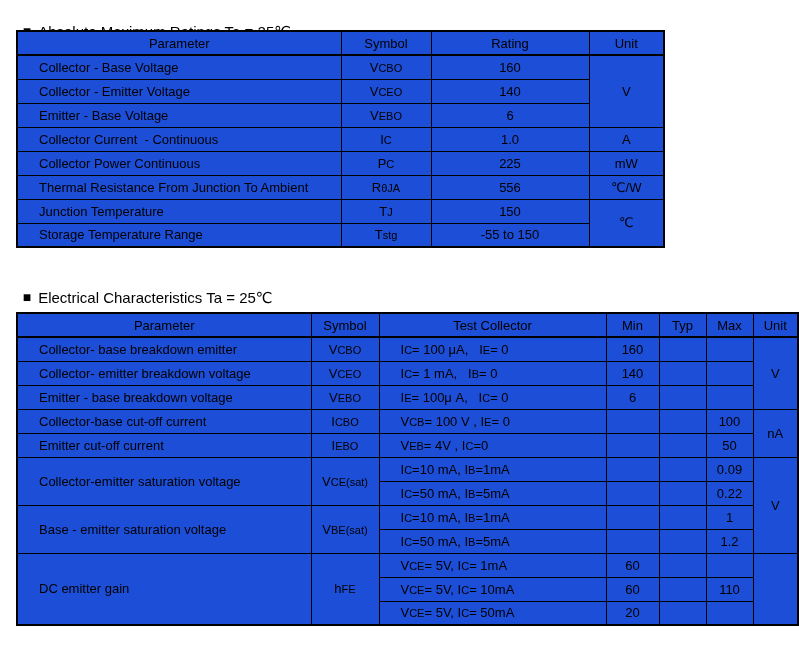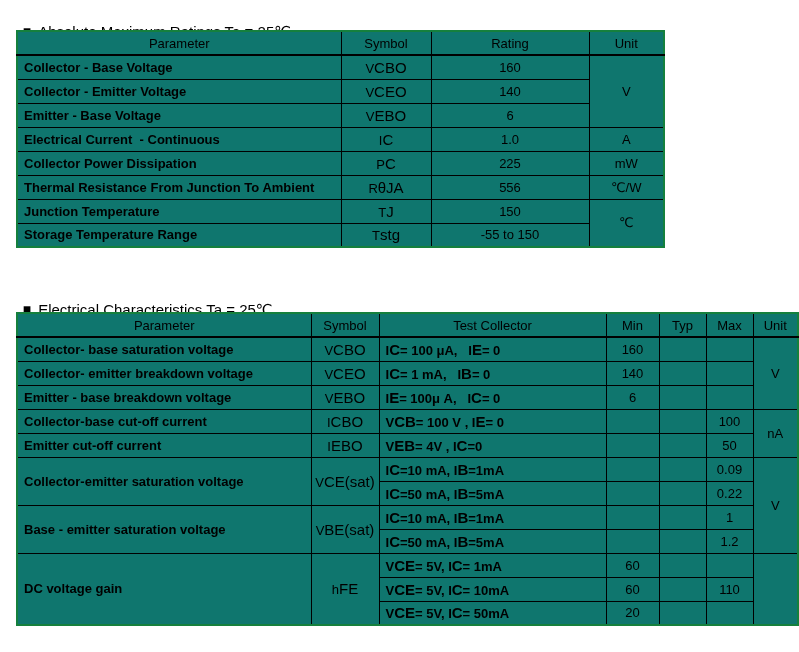--- a/index.html
+++ b/index.html
@@ -20,44 +20,44 @@
     color: #000000;
     white-space: pre;
   }
   .section-title .bullet {
     font-size: 14px;
     margin-right: 7px;
     position: relative;
     top: -1px;
   }
   #amr-title { top: 6px; }
-  #ec-title { top: 284px; }
+  #ec-title { top: 272px; }
   table {
     position: absolute;
     border-collapse: collapse;
     table-layout: fixed;
-    border: 2px solid #15803d;
-    background: #0f766e;
+    border: 2px solid #000000;
+    background: #1d4ed8;
   }
   #amr-table { left: 16px; top: 30px; width: 647px; }
   #ec-table  { left: 16px; top: 312px; width: 781px; }
   th, td {
     border: 1.5px solid #000000;
     height: 24px;
     padding: 0 3px;
     font-size: 13px;
     font-weight: 400;
     color: #000000;
     overflow: hidden;
     vertical-align: middle;
   }
   th { border-bottom: 2px solid #000000; text-align: center; }
   td.center { text-align: center; }
-  td.param, td.cond { text-align: left; padding-left: 6px; white-space: pre; font-weight: bold; }
-  .sb { font-size: 15px; }
+  td.param, td.cond { text-align: left; padding-left: 21px; white-space: pre; }
+  .sb { font-size: 11px; }
 </style>
 </head>
 <body>
 
 <div id="screen">
 
   <div class="section-title" id="amr-title">
     <span class="bullet">■</span><span>Absolute Maximum Ratings Ta = 25℃</span>
   </div>
 
@@ -85,27 +85,27 @@
       <td class="param">Collector - Emitter Voltage</td>
       <td class="center">V<small class="sb">CEO</small></td>
       <td class="center">140</td>
     </tr>
     <tr>
       <td class="param">Emitter - Base Voltage</td>
       <td class="center">V<small class="sb">EBO</small></td>
       <td class="center">6</td>
     </tr>
     <tr>
-      <td class="param">Electrical Current  - Continuous</td>
+      <td class="param">Collector Current  - Continuous</td>
       <td class="center">I<small class="sb">C</small></td>
       <td class="center">1.0</td>
       <td class="center">A</td>
     </tr>
     <tr>
-      <td class="param">Collector Power Dissipation</td>
+      <td class="param">Collector Power Continuous</td>
       <td class="center">P<small class="sb">C</small></td>
       <td class="center">225</td>
       <td class="center">mW</td>
     </tr>
     <tr>
       <td class="param">Thermal Resistance From Junction To Ambient</td>
       <td class="center">R<small class="sb">θJA</small></td>
       <td class="center">556</td>
       <td class="center">℃/W</td>
     </tr>
@@ -141,21 +141,21 @@
         <tr>
       <th>Parameter</th>
       <th>Symbol</th>
       <th>Test Collector</th>
       <th>Min</th>
       <th>Typ</th>
       <th>Max</th>
       <th>Unit</th>
     </tr>
     <tr>
-      <td class="param">Collector- base saturation voltage</td>
+      <td class="param">Collector- base breakdown emitter</td>
       <td class="center">V<small class="sb">CBO</small></td>
       <td class="cond">I<small class="sb">C</small>= 100 μA,   I<small class="sb">E</small>= 0</td>
       <td class="center">160</td>
       <td class="center"></td>
       <td class="center"></td>
       <td class="center" rowspan="3">V</td>
     </tr>
     <tr>
       <td class="param">Collector- emitter breakdown voltage</td>
       <td class="center">V<small class="sb">CEO</small></td>
@@ -212,21 +212,21 @@
       <td class="center"></td>
       <td class="center">1</td>
     </tr>
     <tr>
       <td class="cond">I<small class="sb">C</small>=50 mA, I<small class="sb">B</small>=5mA</td>
       <td class="center"></td>
       <td class="center"></td>
       <td class="center">1.2</td>
     </tr>
     <tr>
-      <td class="param" rowspan="3">DC voltage gain</td>
+      <td class="param" rowspan="3">DC emitter gain</td>
       <td class="center" rowspan="3">h<small class="sb">FE</small></td>
       <td class="cond">V<small class="sb">CE</small>= 5V, I<small class="sb">C</small>= 1mA</td>
       <td class="center">60</td>
       <td class="center"></td>
       <td class="center"></td>
       <td class="center" rowspan="3"></td>
     </tr>
     <tr>
       <td class="cond">V<small class="sb">CE</small>= 5V, I<small class="sb">C</small>= 10mA</td>
       <td class="center">60</td>

